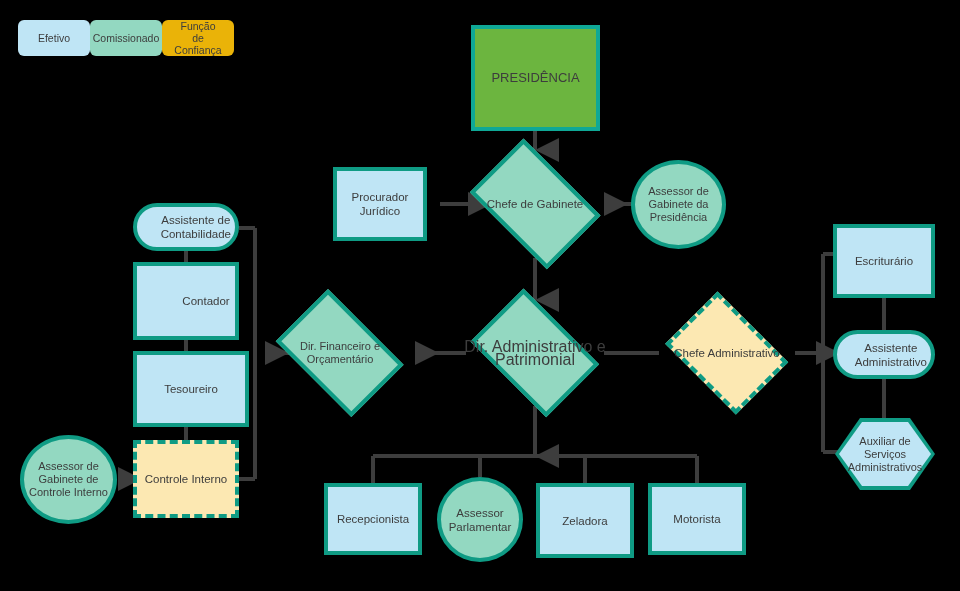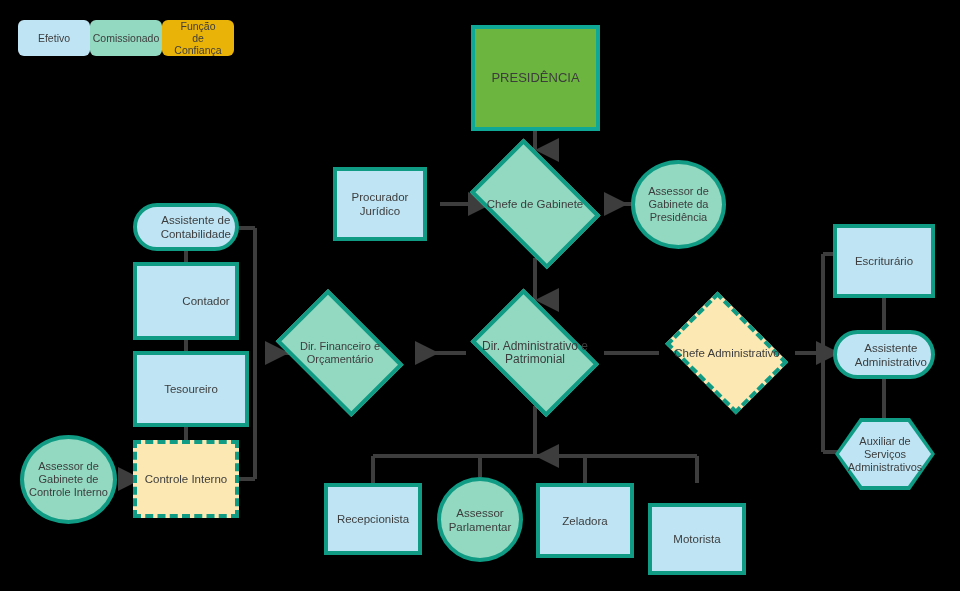--- a/index.html
+++ b/index.html
@@ -148,21 +148,21 @@
 
   <div class="node circle" style="left:631px;top:160px;width:95px;height:89px;font-size:11px;line-height:13px;">
     <span class="lbl">Assessor de<br>Gabinete da<br>Presidência</span>
   </div>
 
   <div class="node diamond" style="left:264px;top:301px;width:152px;height:104px;font-size:11px;line-height:13px;">
     <div class="dshape"></div>
     <span class="lbl">Dir. Financeiro e<br>Orçamentário</span>
   </div>
 
-  <div class="node diamond" style="left:459px;top:300px;width:152px;height:106px;font-size:12px;line-height:13px;justify-content:center;">
+  <div class="node diamond" style="left:459px;top:300px;width:152px;height:106px;font-size:16px;line-height:13px;justify-content:center;">
     <div class="dshape"></div>
     <span class="lbl">Dir. Administrativo e<br>Patrimonial</span>
   </div>
 
   <div class="node diamond fc" style="left:656px;top:301px;width:142px;height:104px;justify-content:center;">
     <div class="dshape"></div>
     <span class="lbl">Chefe Administrativo</span>
   </div>
 
   <div class="node pill" style="left:133px;top:203px;width:106px;height:48px;">
@@ -195,17 +195,17 @@
 
   <div class="node circle" style="left:437px;top:477px;width:86px;height:85px;">
     <span class="lbl">Assessor<br>Parlamentar</span>
   </div>
   <div class="node rect" style="left:324px;top:483px;width:98px;height:72px;">
     <span class="lbl">Recepcionista</span>
   </div>
   <div class="node rect" style="left:536px;top:483px;width:98px;height:75px;">
     <span class="lbl">Zeladora</span>
   </div>
-  <div class="node rect" style="left:648px;top:503px;width:98px;height:72px;">
+  <div class="node rect" style="left:648px;top:483px;width:98px;height:72px;">
     <span class="lbl">Motorista</span>
   </div>
 
 </div>
 
 </body></html>

